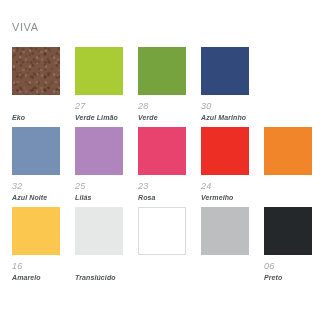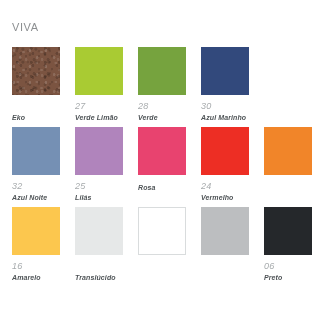--- a/index.html
+++ b/index.html
@@ -156,20 +156,21 @@
         <div class="cell">
           <div class="swatch" style="background-color: rgb(176, 132, 188);"></div>
           <div class="labels">
             <div class="code">25</div>
             <div class="name">Lilás</div>
           </div>
         </div>
         <div class="cell">
           <div class="swatch" style="background-color: rgb(232, 67, 111);"></div>
           <div class="labels">
+            <div class="code">23</div>
             <div class="name">Rosa</div>
           </div>
         </div>
         <div class="cell">
           <div class="swatch" style="background-color: rgb(237, 46, 36);"></div>
           <div class="labels">
             <div class="code">24</div>
             <div class="name">Vermelho</div>
           </div>
         </div>

